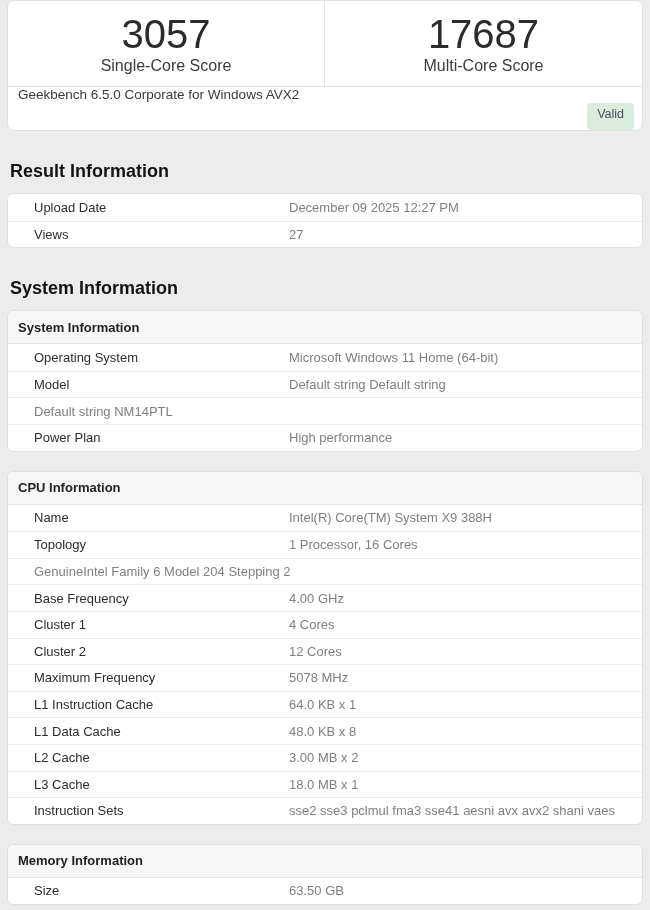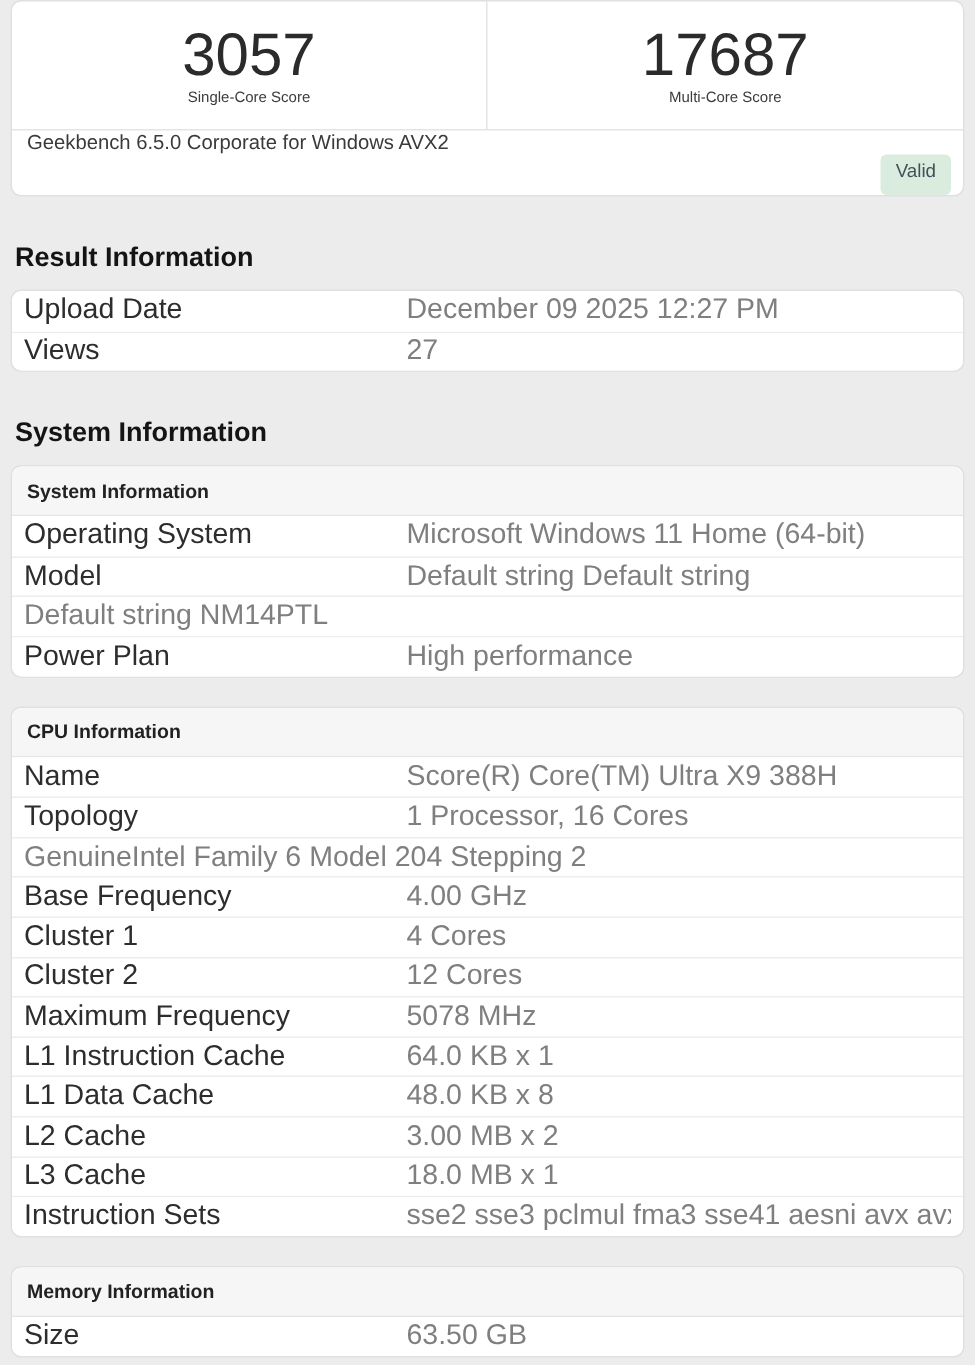--- a/index.html
+++ b/index.html
@@ -19,21 +19,21 @@
   
   .score-card { border-radius: 7px; }
   .score-row { display: flex; height: 86px; border-bottom: 1px solid #e4e4e4; }
   .score-cell {
     flex: 1 1 50%;
     display: flex; flex-direction: column;
     align-items: center; justify-content: center;
   }
   .score-cell:first-child { border-right: 1px solid #e4e4e4; }
   .score-number { font-size: 40px; line-height: 42px; color: #2b2b2b; font-weight: 400; }
-  .score-label { font-size: 10px; color: #3c3c3c; margin-top: 2px; }
+  .score-label { font-size: 16px; color: #3c3c3c; margin-top: 2px; }
   .bench-row {
     display: flex; 
     height: 43px; padding: 0 8px 0 10px;
     font-size: 13.5px; color: #3a3a3a;
   }
   .badge {
     margin-left: auto;
     font-size: 12.5px;
     padding: 4px 10px;
     border-radius: 4px;
@@ -52,22 +52,22 @@
     display: flex; align-items: center;
     padding: 0 10px;
     background: #f6f6f6;
     border-bottom: 1px solid #e4e4e4;
     border-radius: 7px 7px 0 0;
     font-size: 13px; font-weight: 700; color: #222222;
   }
   .trow {
     display: flex; align-items: center;
     height: 26.6px;
-    padding: 0 8px;
-    font-size: 19px;
+    padding: 0 26px;
+    font-size: 13px;
     background: #ffffff;
   }
   .trow + .trow { border-top: 1px solid #ededed; }
   .tbody .trow:first-child { border-top: none; }
   .card > .tbody:first-child .trow:first-child { border-radius: 7px 7px 0 0; }
   .tbody .trow:last-child { border-radius: 0 0 7px 7px; }
   .tlabel { flex: 0 0 255px; color: #2d2d2d; }
   .tvalue { flex: 1 1 auto; color: #7f7f7f; white-space: nowrap; overflow: hidden; }
 </style>
 </head>
@@ -124,21 +124,21 @@
         <span class="tvalue">High performance</span>
       </div>
     </div>
 </div>
 
 <div class="card spacer-card">
   <div class="card-header">CPU Information</div>
   <div class="tbody">
       <div class="trow">
         <span class="tlabel">Name</span>
-        <span class="tvalue">Score(R) Core(TM) Ultra X9 388H</span>
+        <span class="tvalue">Intel(R) Core(TM) System X9 388H</span>
       </div>
       <div class="trow">
         <span class="tlabel">Topology</span>
         <span class="tvalue">1 Processor, 16 Cores</span>
       </div>
       <div class="trow">
         <span class="tvalue">GenuineIntel Family 6 Model 204 Stepping 2</span>
       </div>
       <div class="trow">
         <span class="tlabel">Base Frequency</span>

